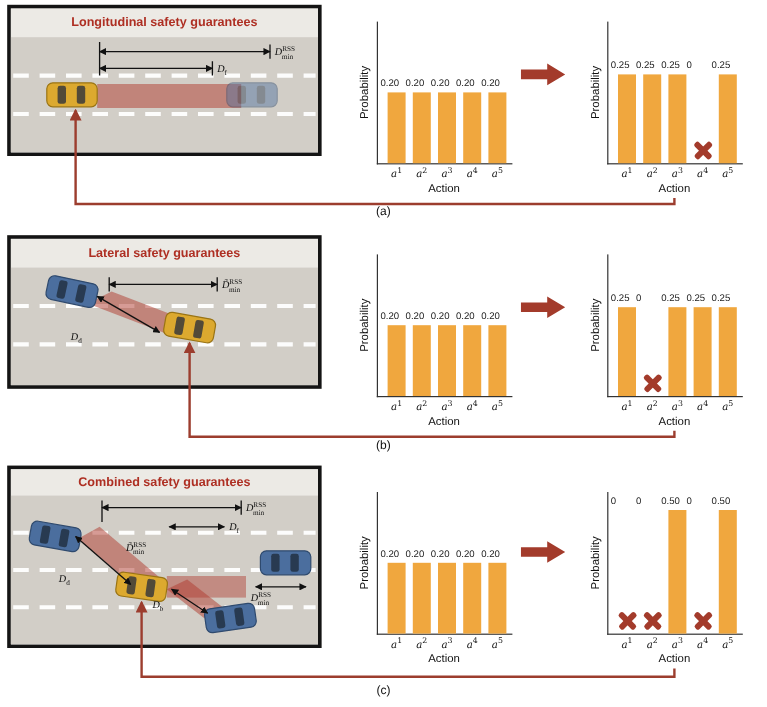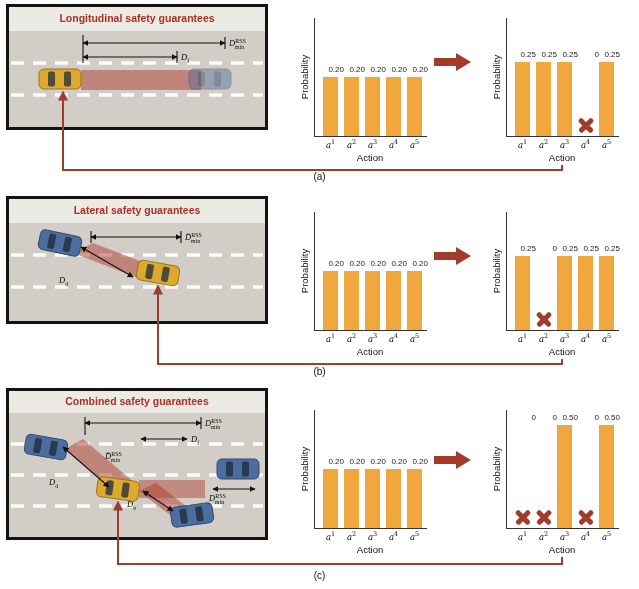--- a/index.html
+++ b/index.html
@@ -9,21 +9,21 @@
   .panel svg{display:block;}
   .ptitle{font-weight:bold;font-size:10.5px;fill:#AE2F23;font-family:"Liberation Sans",sans-serif;}
   .dl{font-size:8.5px;fill:#111;font-family:"Liberation Serif",serif;}
   .chart{position:absolute;width:150px;height:162px;}
   .ylabel{position:absolute;left:13px;top:12px;width:118px;
           transform:rotate(-90deg) translateX(-118px);transform-origin:0 0;
           text-align:center;font-size:9.5px;color:#111;}
   .plot{position:absolute;left:28px;top:12px;width:112px;height:118px;
         border-left:1.3px solid #333;border-bottom:1.3px solid #333;}
   .bar{position:absolute;bottom:0;background:#F0A73E;}
-  .vlabel{position:absolute;text-align:right;font-size:8px;color:#222;}
+  .vlabel{position:absolute;text-align:left;font-size:8px;color:#222;}
   .tick{position:absolute;top:120px;text-align:center;font-size:8.5px;color:#111;
         font-family:"DejaVu Serif",serif;}
   .tick sup{font-size:6.5px;}
   .xlabel{position:absolute;left:28px;top:146px;width:112px;text-align:center;
           font-size:9.5px;color:#111;}
   .cross{position:absolute;bottom:2px;width:18px;height:18px;}
   .cb{position:absolute;left:0;top:7px;width:18px;height:4.5px;background:#A33B2B;
       border-radius:2px;transform:rotate(45deg);}
   .cb2{transform:rotate(-45deg);}
   .caption{position:absolute;left:0;width:639px;text-align:center;font-size:10px;color:#111;}

